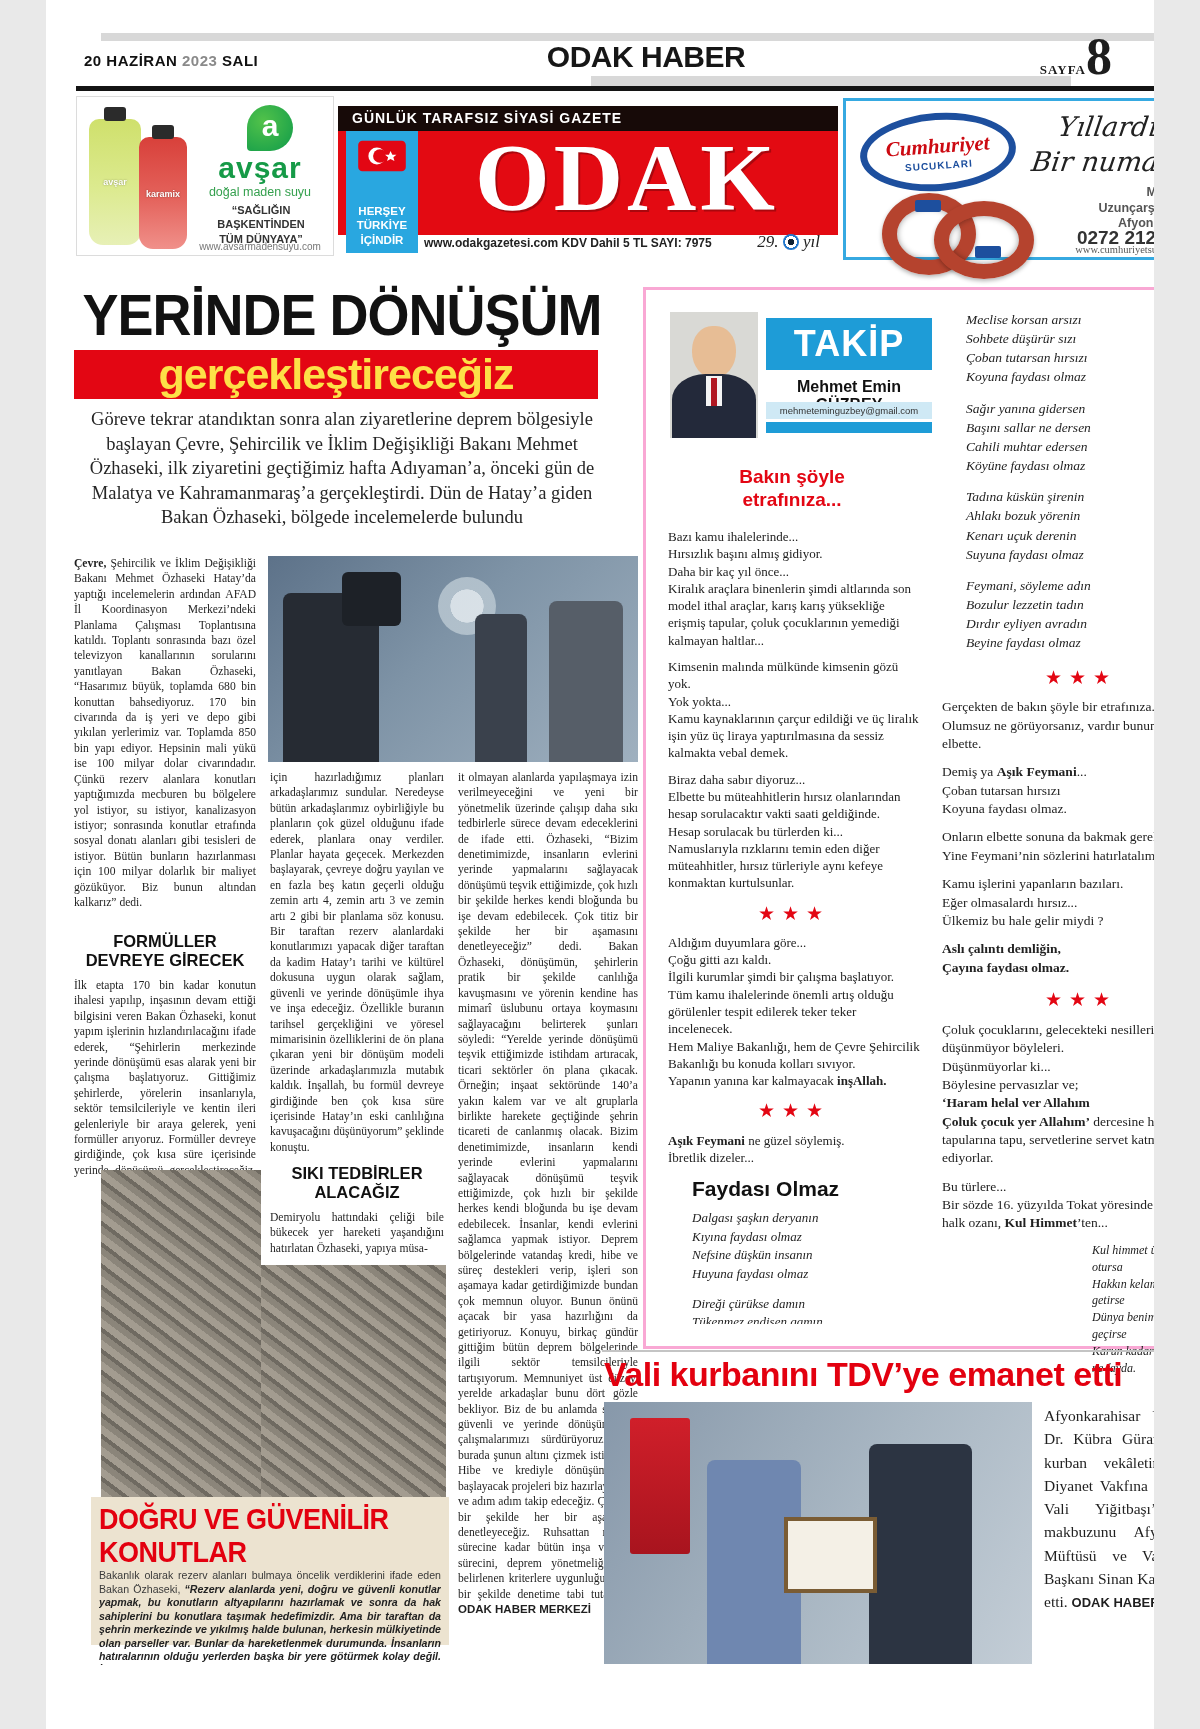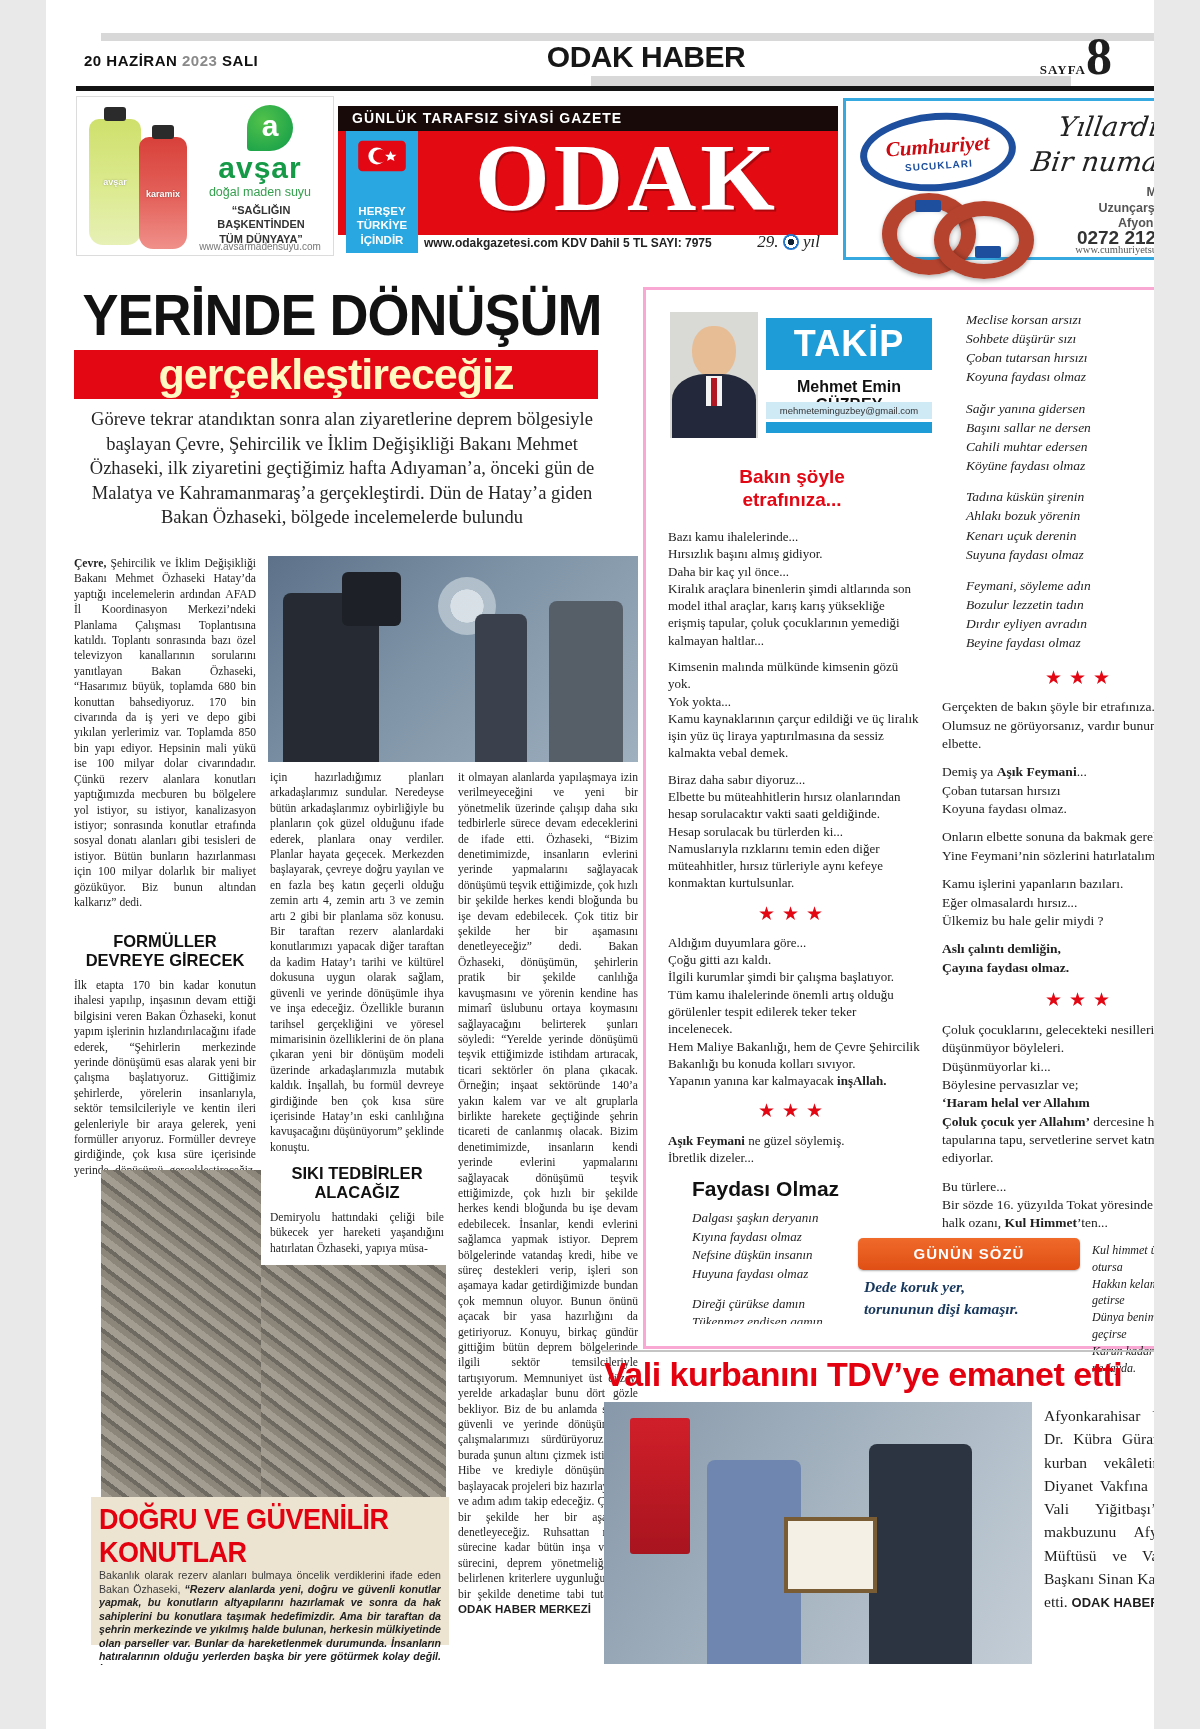--- a/index.html
+++ b/index.html
@@ -55,21 +55,21 @@
   #cum-addr{position:absolute;right:14px;top:84px;width:170px;text-align:right;font-family:"Liberation Sans",sans-serif;font-weight:700;font-size:12.5px;color:#555;line-height:1.25;white-space:pre-line;}
   #cum-phone{position:absolute;right:14px;top:126px;width:200px;text-align:right;font-family:"Liberation Sans",sans-serif;font-weight:800;font-size:19px;color:#333;}
   #cum-web{position:absolute;left:120px;bottom:2px;width:250px;text-align:right;font-family:Liberation Serif, serif;font-size:10.5px;color:#555;margin-top:13px;}
   .sausage{position:absolute;border-radius:50%;border:15px solid #b5432e;box-shadow:inset 0 0 6px rgba(0,0,0,.4),0 2px 4px rgba(0,0,0,.3);}
   .sausage .band{position:absolute;width:26px;height:12px;background:#1d4f9e;border-radius:2px;}
 
   
   #kicker{left:28px;top:261px;width:536px;text-align:center;font-size:21.5px;color:#1b1b1b;}
   #headline1{left:28px;top:284px;width:536px;text-align:center;font-family:"Liberation Sans",sans-serif;font-weight:900;font-size:54px;letter-spacing:-1px;color:#121212;transform:scaleY(1.05);}
   #headline2-band{left:28px;top:350px;width:524px;height:49px;background:#e30613;}
-  #headline2-band span{display:block;text-align:center;color:#fef9c3;font-family:"Liberation Sans",sans-serif;font-weight:800;font-size:43px;line-height:49px;letter-spacing:-1px;}
+  #headline2-band span{display:block;text-align:center;color:#fde047;font-family:"Liberation Sans",sans-serif;font-weight:800;font-size:43px;line-height:49px;letter-spacing:-1px;}
   #lead{left:30px;top:407px;width:532px;text-align:center;font-size:18.5px;line-height:1.33;color:#262626;}
   .bodycol{font-size:11.6px;line-height:1.33;color:#1f1f1f;}
   .bodycol p{margin:0;}
   .lead-word{font-weight:700;}
   .subhead{font-family:"Liberation Sans",sans-serif;font-weight:800;font-size:16.5px;text-align:center;margin:10px 0 8px;color:#111;line-height:1.15;}
   #col1{left:28px;top:556px;width:182px;}
   #col1 .p1{height:366px;overflow:hidden;}
   #col1 .p2{height:200px;overflow:hidden;}
   #col2{left:224px;top:770px;width:174px;}
   #col2 .p1{height:384px;overflow:hidden;}
@@ -338,25 +338,20 @@
       <p class="pre"><span>Bu türlere...
 Bir sözde 16. yüzyılda Tokat yöresinde yaşamış halk ozanı, </span><span class="b">Kul Himmet</span><span>’ten...</span></p>
 
     </div>
 
     <div class="abs" id="kul-stanza3">Kul himmet üstadım gelse otursa
 Hakkın kelamını dile getirse
 Dünya benim değil zapta geçirse
 Karun kadar malın olsa ne fayda.</div>
 
-    <div class="abs" id="gunun-sozu">
-      <div id="gunun-pill">GÜNÜN SÖZÜ</div>
-      <div id="gunun-body">Dede koruk yer,
-torununun dişi kamaşır.</div>
-    </div>
   </div>
 
   <div class="abs" id="vali-rule"></div>
   <div class="abs" id="vali-headline">Vali kurbanını TDV’ye emanet etti</div>
   <div class="abs" id="photo-vali">
     <div class="flag"></div>
     <div class="sil" style="left:24%;top:22%;width:22%;height:78%;background:#6f87b0;"></div>
     <div class="sil" style="left:62%;top:16%;width:24%;height:84%;background:#2c3442;"></div>
     <div class="plaque"></div>
   </div>

